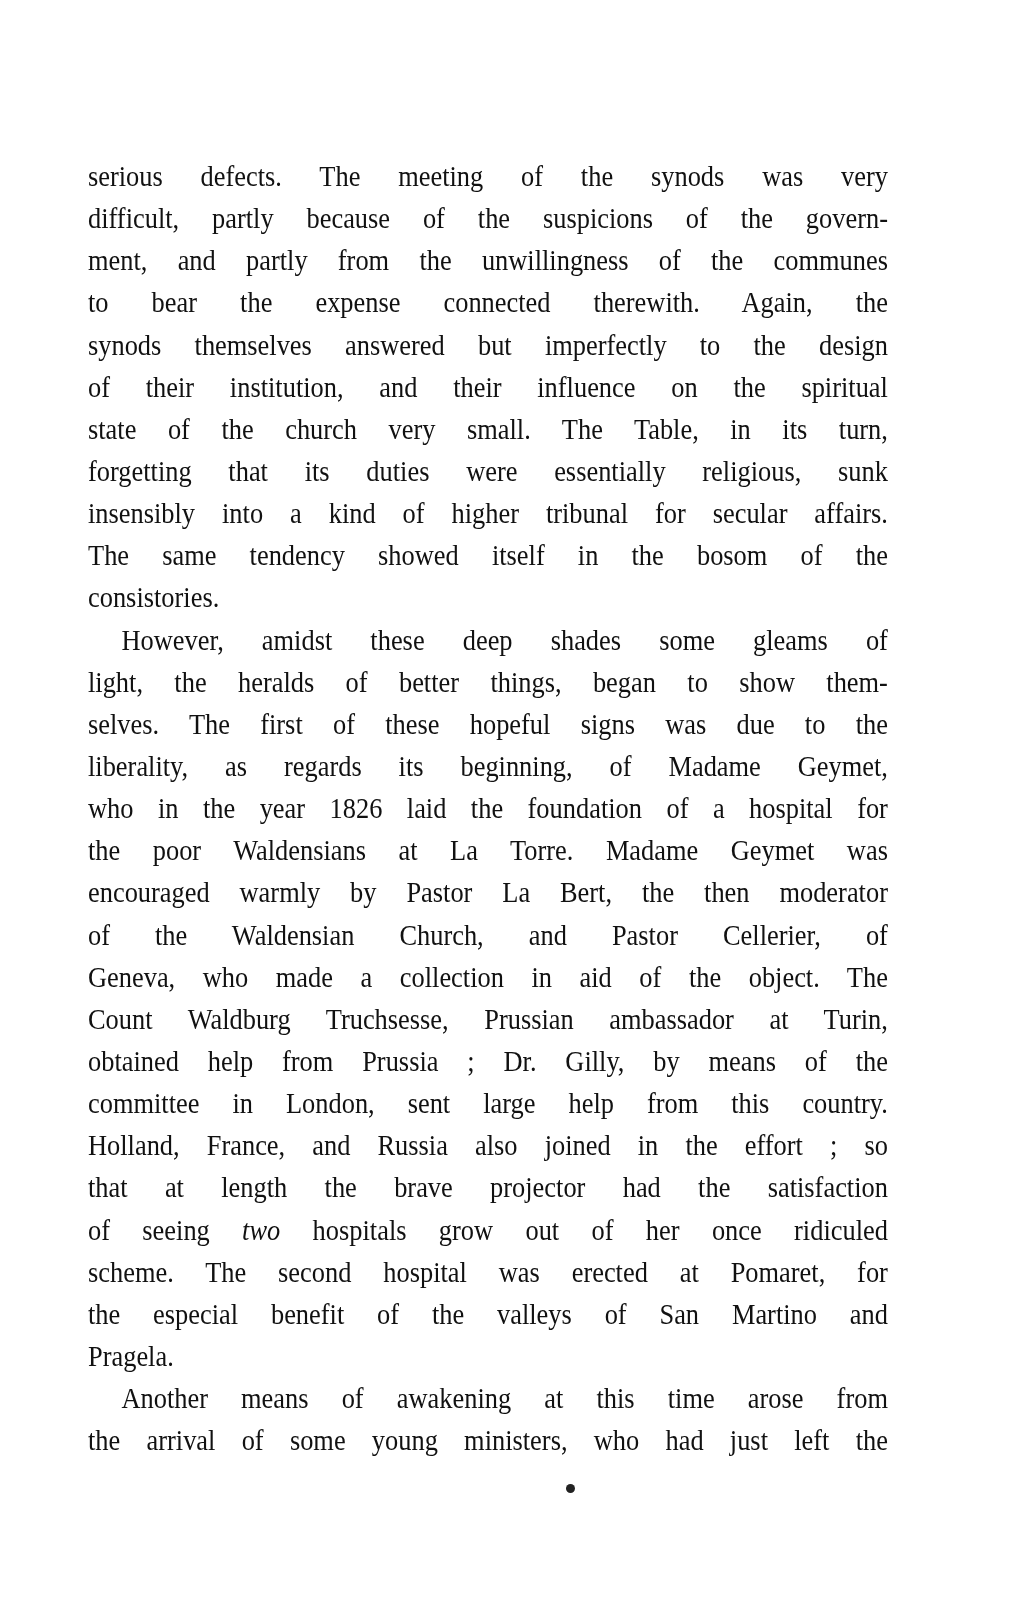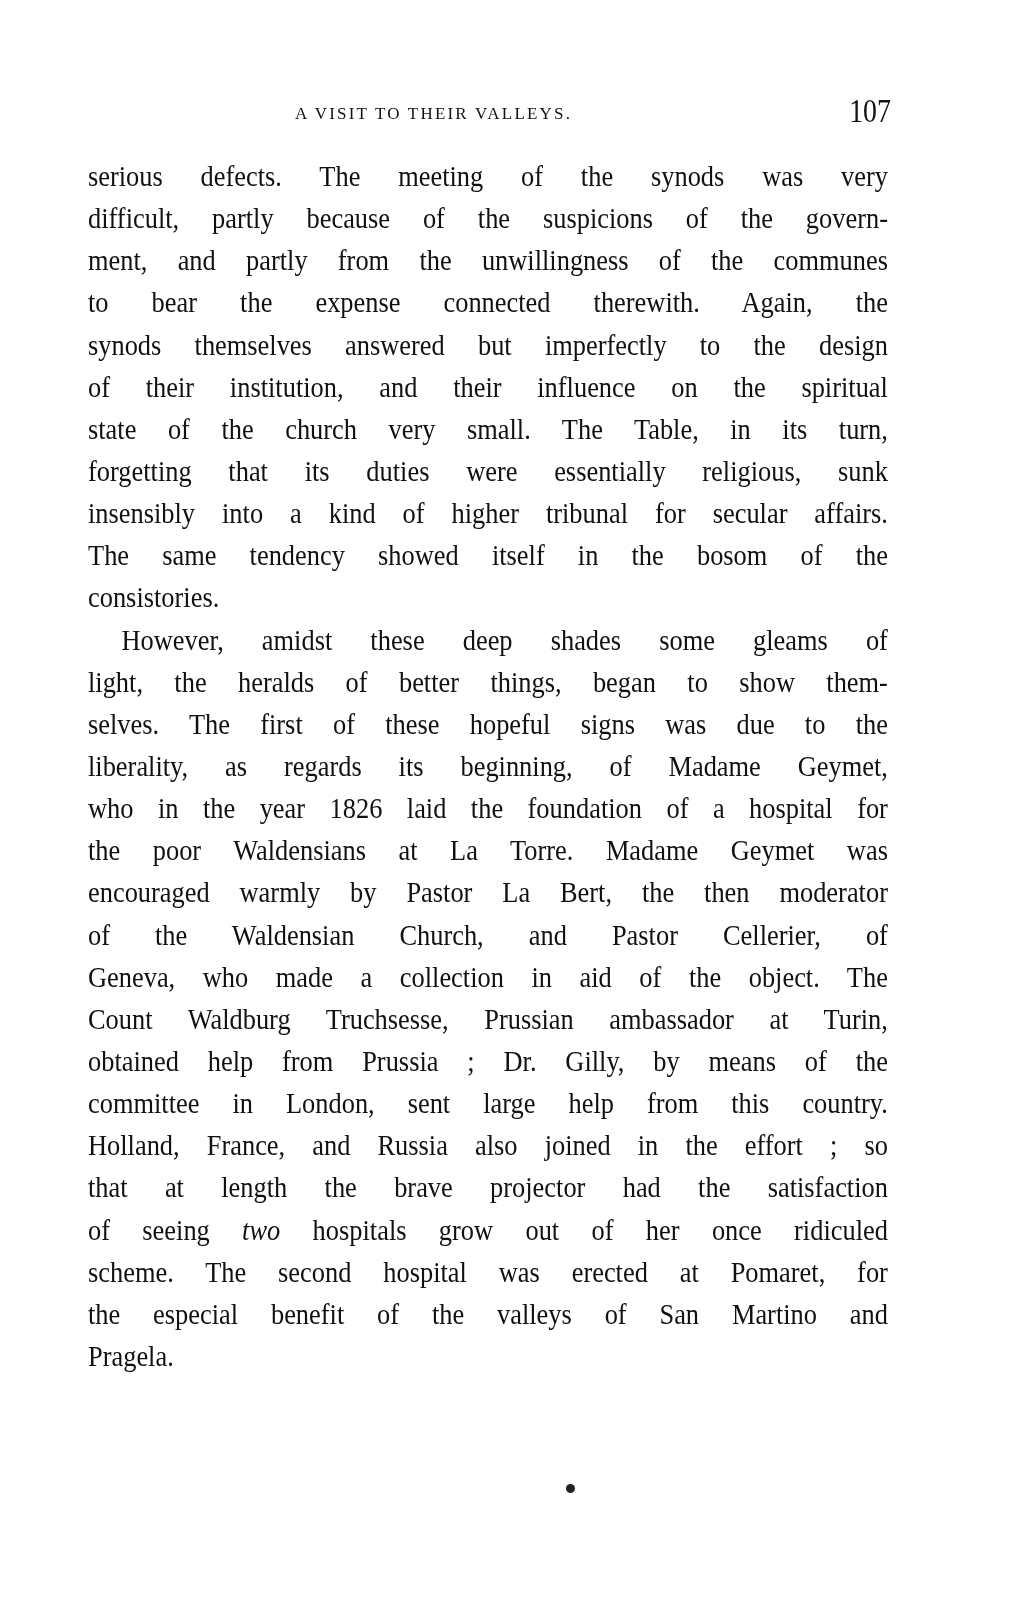--- a/index.html
+++ b/index.html
@@ -83,24 +83,20 @@
       width: 9px;
       height: 9px;
       border-radius: 50%;
       background: #222222;
     }
   </style>
 </head>
 <body>
 
 <div class="page">
-  <div class="running-head">
-    <span class="running-title">A VISIT TO THEIR VALLEYS.</span>
-    <span class="page-number">107</span>
-  </div>
 
   <div class="text-block">
 
     <div>
       <div class="line">serious defects.  The meeting of the synods was very</div>
       <div class="line">difficult, partly because of the suspicions of the govern-</div>
       <div class="line">ment, and partly from the unwillingness of the communes</div>
       <div class="line">to bear the expense connected therewith.  Again, the</div>
       <div class="line">synods themselves answered but imperfectly to the design</div>
       <div class="line">of their institution, and their influence on the spiritual</div>
@@ -125,16 +121,20 @@
       <div class="line">obtained help from Prussia ; Dr. Gilly, by means of the</div>
       <div class="line">committee in London, sent large help from this country.</div>
       <div class="line">Holland, France, and Russia also joined in the effort ; so</div>
       <div class="line">that at length the brave projector had the satisfaction</div>
       <div class="line"><span>of seeing </span><span class="it">two</span><span> hospitals grow out of her once ridiculed</span></div>
       <div class="line">scheme.  The second hospital was erected at Pomaret, for</div>
       <div class="line">the especial benefit of the valleys of San Martino and</div>
       <div class="line last">Pragela.</div>
     </div>
 
+    <div>
+      <div class="line indent">Another means of awakening at this time arose from</div>
+      <div class="line">the arrival of some young ministers, who had just left the</div>
+    </div>
   </div>
 
   <div class="mark"></div>
 </div>
 
 </body></html>

